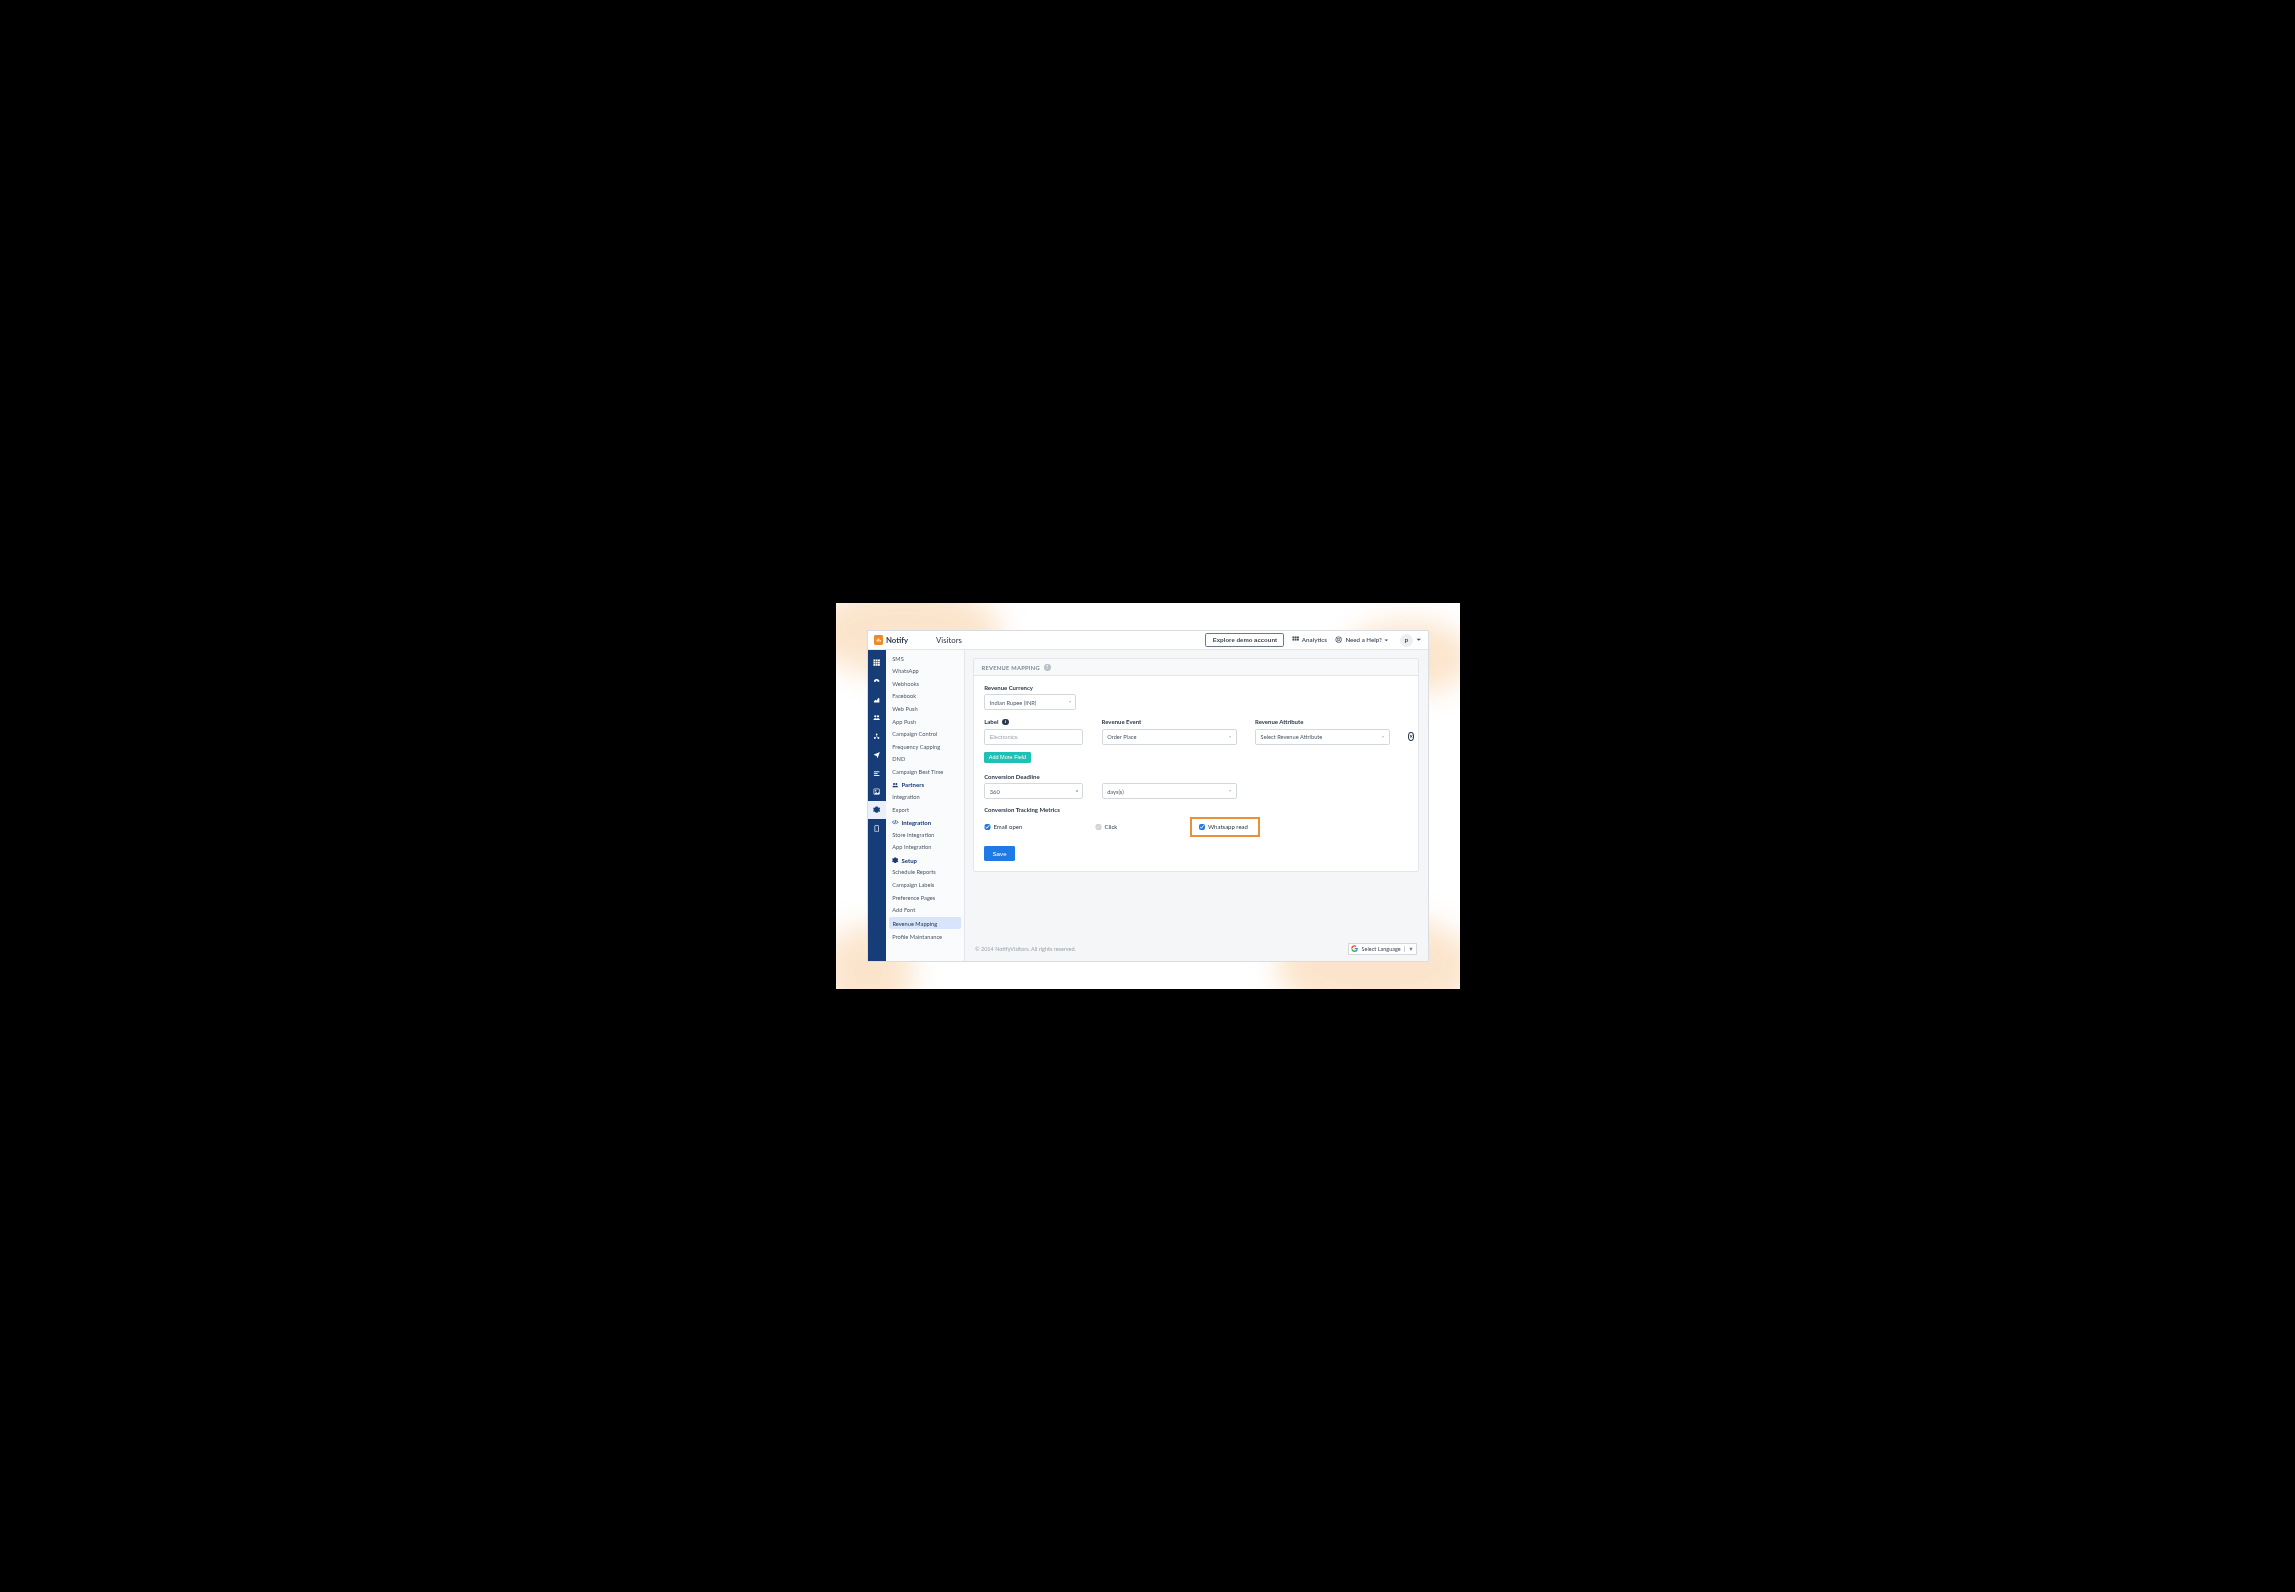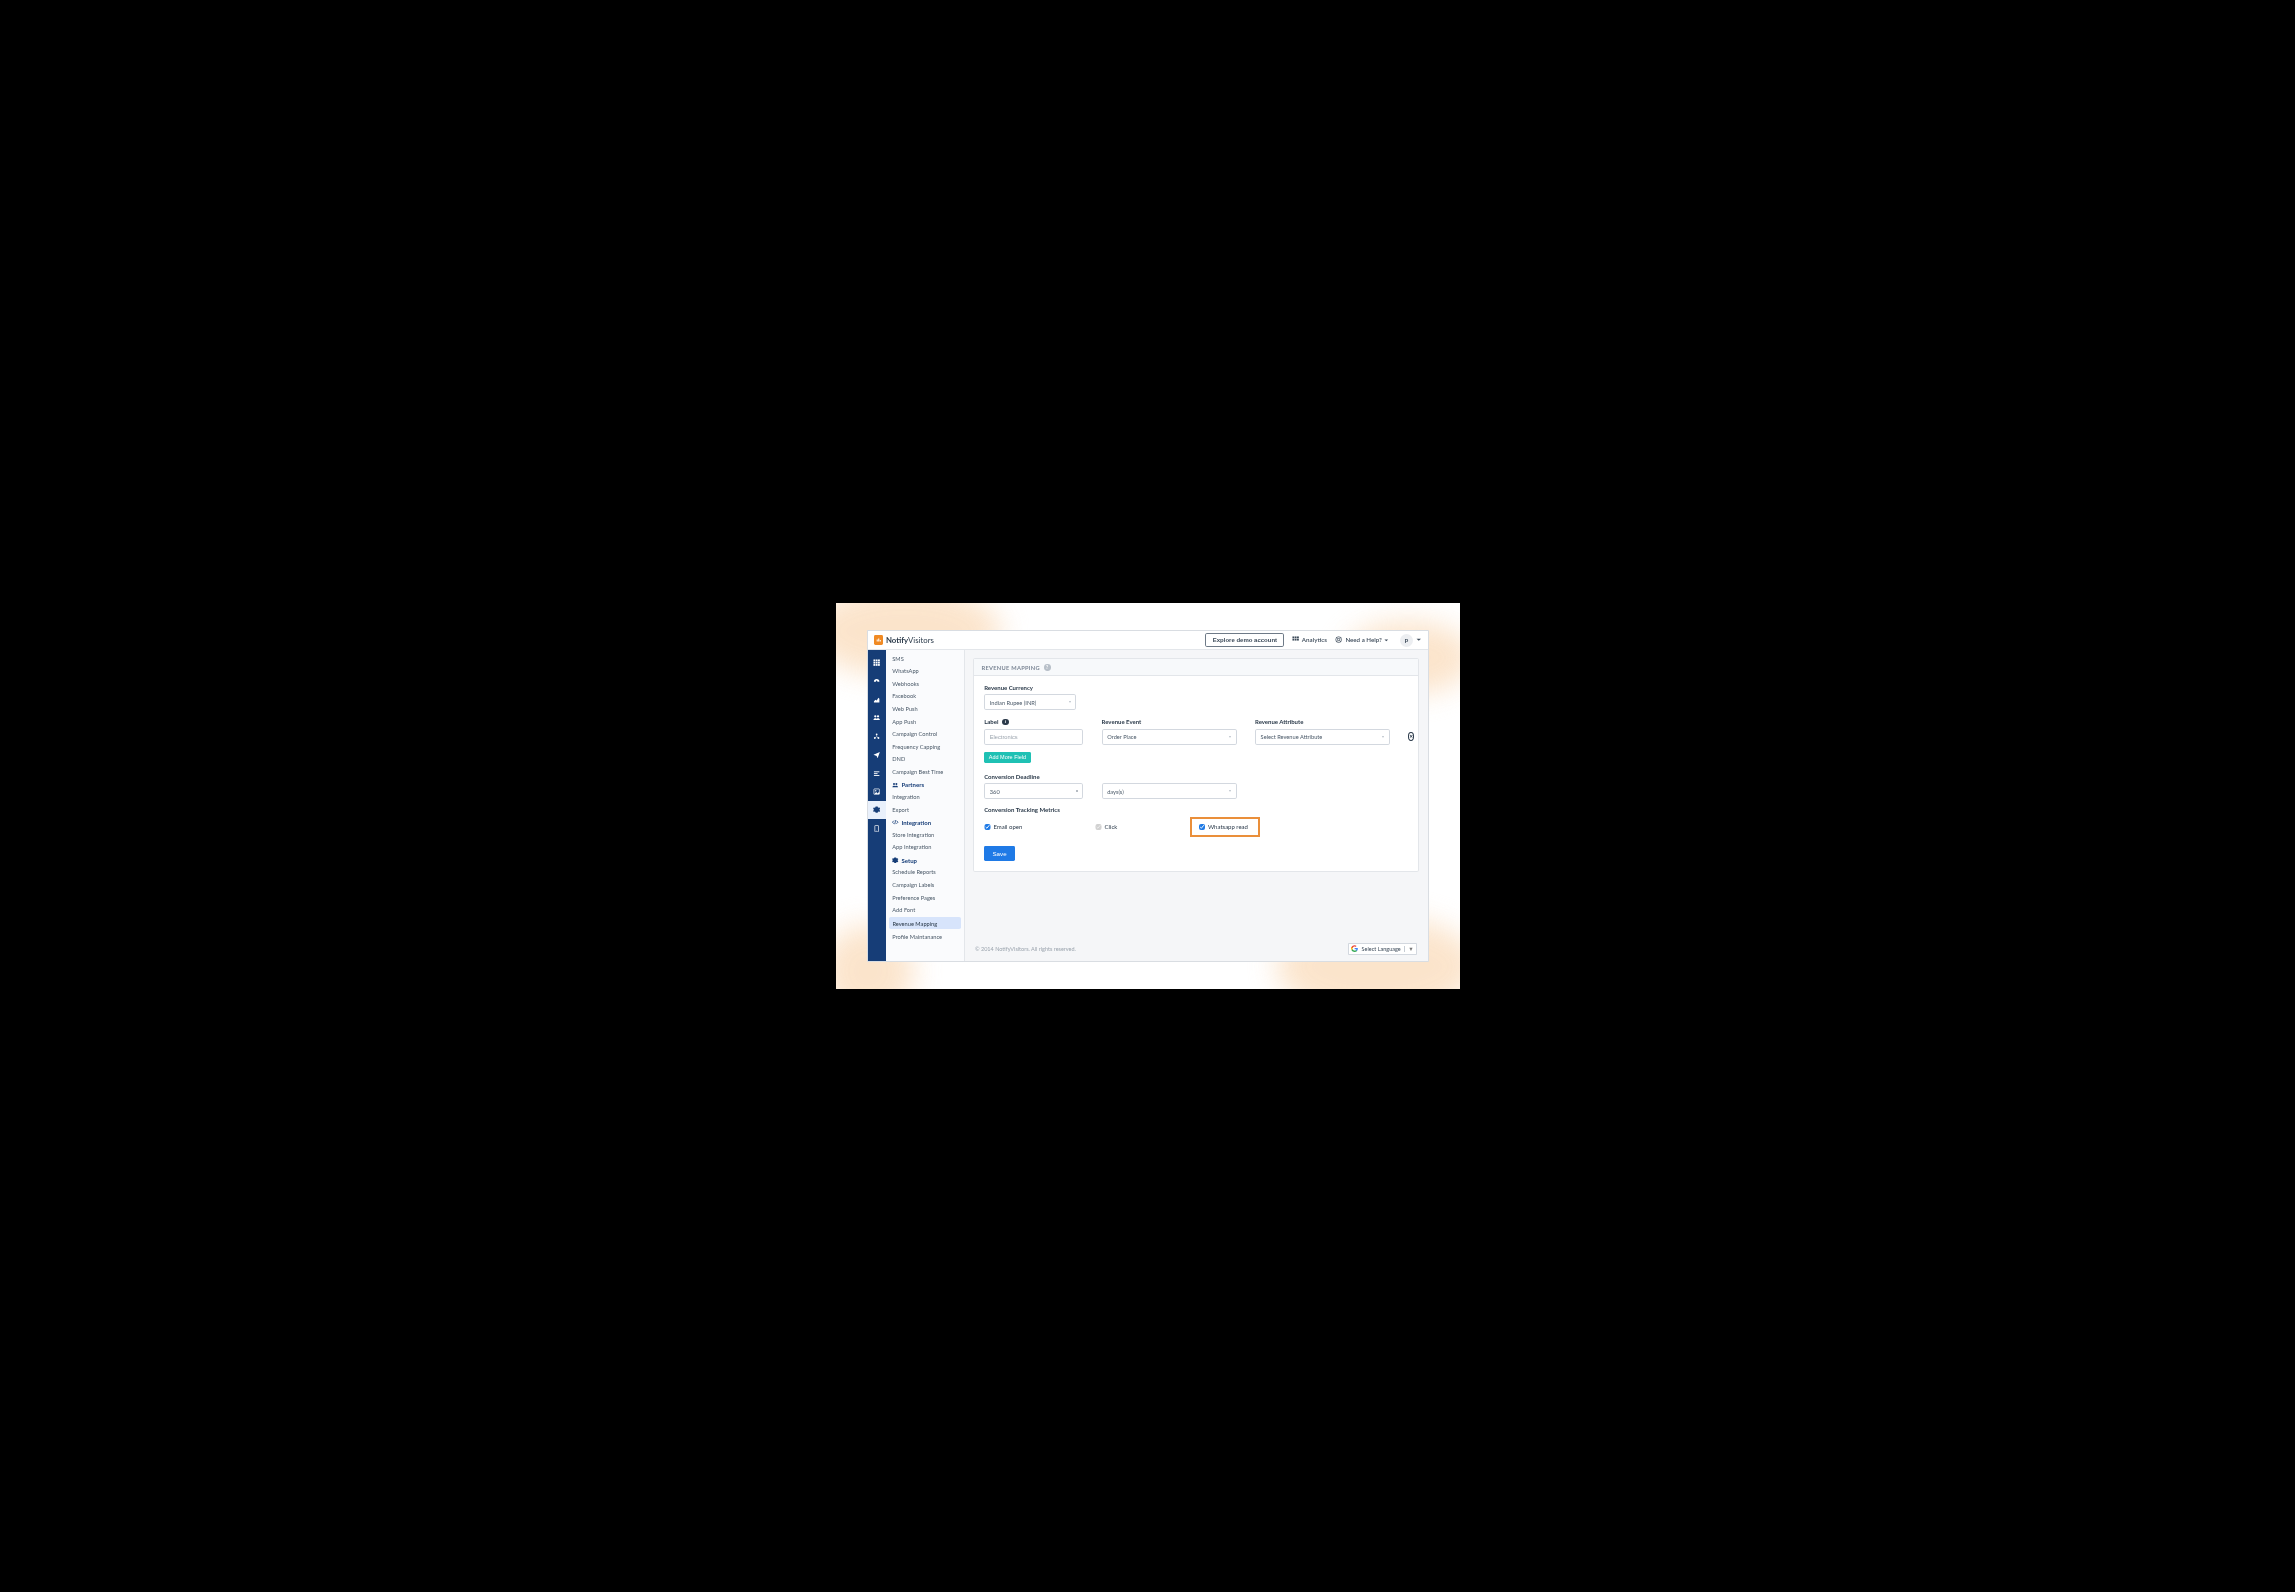--- a/index.html
+++ b/index.html
@@ -46,21 +46,21 @@
   height: 19px;
   background: #fff;
   border-bottom: 0.5px solid #e3e6ea;
   display: flex;
   align-items: center;
   padding: 0 6.4px;
 }
 .logo { display: flex; align-items: center; font-weight: 700; font-size: 7.8px; color: #2b3a4a; }
 .logo-mark { width: 9.2px; height: 9.2px; background: #f08a24; border-radius: 1.4px; margin-right: 2.8px; display:flex; align-items:center; justify-content:center; }
 .logo-mark svg { width: 5.5px; height: 5.5px; fill: #fff; }
-.logo .thin { font-weight: 400; }
+.logo .thin { font-weight: 400; margin-left: 28px; }
 .top-spacer { flex: 1; }
 .top-btn-outline {
   border: 0.5px solid #6e7a87; color: #3d4b5a; background: #fff;
   padding: 2.8px 6.4px; border-radius: 1.8px; font-size: 6px; font-weight: 600;
   margin-right: 7.3px; cursor: pointer;
 }
 .top-link { display: flex; align-items: center; color: #3d4b5a; font-size: 6.2px; font-weight: 600; margin-right: 8.3px; cursor: pointer; }
 .top-link svg { margin-right: 2.8px; }
 .avatar { width: 13px; height: 13px; border-radius: 50%; background: #eceef1; display:flex; align-items:center; justify-content:center; font-weight:700; color:#3d4b5a; font-size:6px; margin-right:2.8px; }
 .chev { fill:#3d4b5a; }

